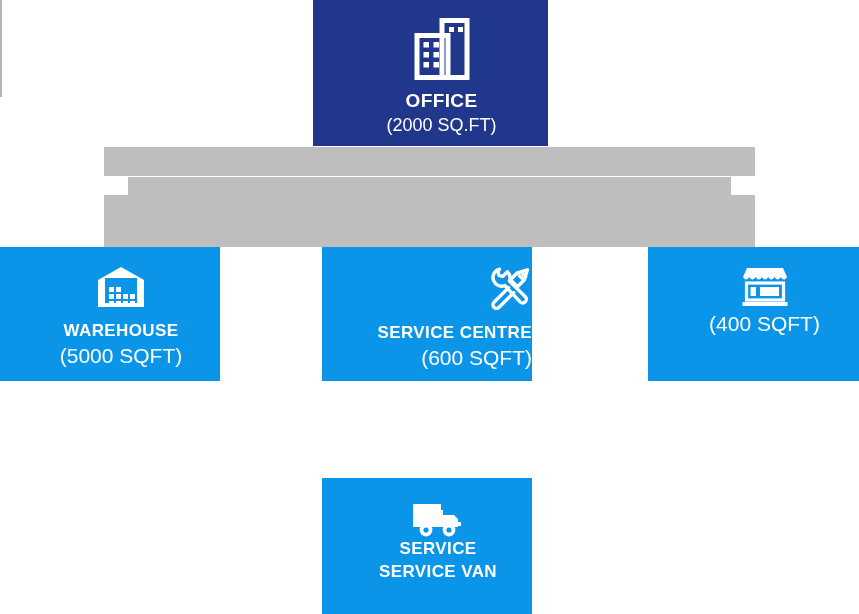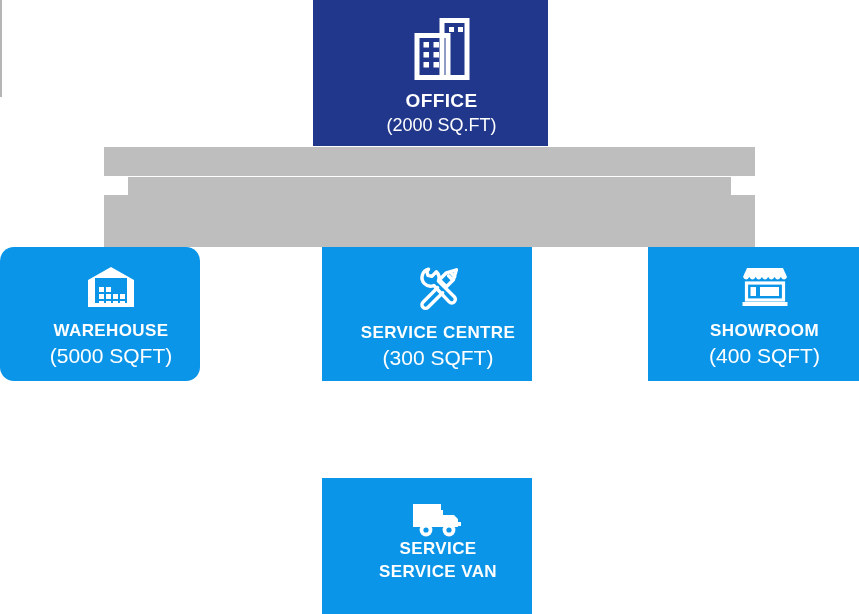--- a/index.html
+++ b/index.html
@@ -55,22 +55,22 @@
     width: 235px;
     height: 146px;
     background: #21378c;
   }
   #node-office .icon-wrap { margin-top: 18px; }
   #node-office .node-title { font-size: 19px; margin-top: 10px; }
   #node-office .node-sub   { font-size: 18px; margin-top: 3px; }
 
   
   .node-l2 { background: #0b95e8; height: 134px; top: 247px; }
-  #node-warehouse      { left: 0px;   width: 200px; border-radius: 14px; }
-  #node-service-centre { left: 322px; width: 210px; }
+  #node-warehouse      { left: 0px;   width: 220px; }
+  #node-service-centre { left: 322px; width: 210px; align-items: flex-end; }
   #node-showroom       { left: 648px; width: 211px; }
   .node-l2 .icon-wrap  { margin-top: 18px; }
   .node-l2 .node-title { font-size: 17px; margin-top: 12px; }
   .node-l2 .node-sub   { font-size: 21px; margin-top: 3px; }
 
   
   #node-mobile-van {
     left: 322px;
     top: 478px;
     width: 210px;
@@ -202,41 +202,40 @@
 
           <path d="M41.4 4.8 l-3.0 10.0 l-7.0 7.0 l-7.0 -7.0 l7.0 -7.0 Z" transform="translate(0,0)"></path>
           <path d="M22.6 22.6 L8.0 37.2 a3.6 3.6 0 0 0 5.1 5.1 L27.7 27.7"></path>
 
           <path d="M33.5 10.8 l3.5 3.5"></path>
           <path d="M36.2 8.1 l3.5 3.5"></path>
         </g>
       </svg>
     </span>
     <span class="node-title">SERVICE CENTRE</span>
-    <span class="node-sub">(300 SQFT)</span>
+    <span class="node-sub">(600 SQFT)</span>
   </div>
 
   <div class="node node-l2" id="node-showroom">
     <span class="icon-wrap">
       <svg width="50" height="44" viewBox="0 0 50 44" fill="none" xmlns="http://www.w3.org/2000/svg">
 
         <path d="M3 12 L7 3 L43 3 L47 12 Z" fill="#ffffff"></path>
 
         <path d="M3 12 q3.2 5 6.3 0 q3.2 5 6.3 0 q3.2 5 6.3 0 q3.2 5 6.3 0 q3.2 5 6.3 0 q3.2 5 6.3 0 q3.2 5 6.3 0 L47 12 Z" fill="#ffffff"></path>
 
         <rect x="6.5" y="18" width="37" height="17" stroke="#ffffff" stroke-width="3.2" fill="none"></rect>
 
         <rect x="10.5" y="22" width="5.5" height="9" fill="#ffffff"></rect>
 
         <rect x="20" y="22" width="19" height="9" fill="#ffffff"></rect>
 
         <rect x="2.5" y="37" width="45" height="4" fill="#ffffff"></rect>
       </svg>
     </span>
-    <span class="node-title">SHOWROOM</span>
     <span class="node-sub">(400 SQFT)</span>
   </div>
 
   <div class="node" id="node-mobile-van">
     <span class="icon-wrap">
       <svg width="54" height="38" viewBox="0 0 54 38" fill="none" xmlns="http://www.w3.org/2000/svg">
 
         <path d="M2 4 L30 4 L30 10 L38 10 L47 19 L47 27 L2 27 Z" fill="#ffffff"></path>
 
         <path d="M32 8 L37 8 L43.5 15 L32 15 Z" fill="#0b95e8"></path>

